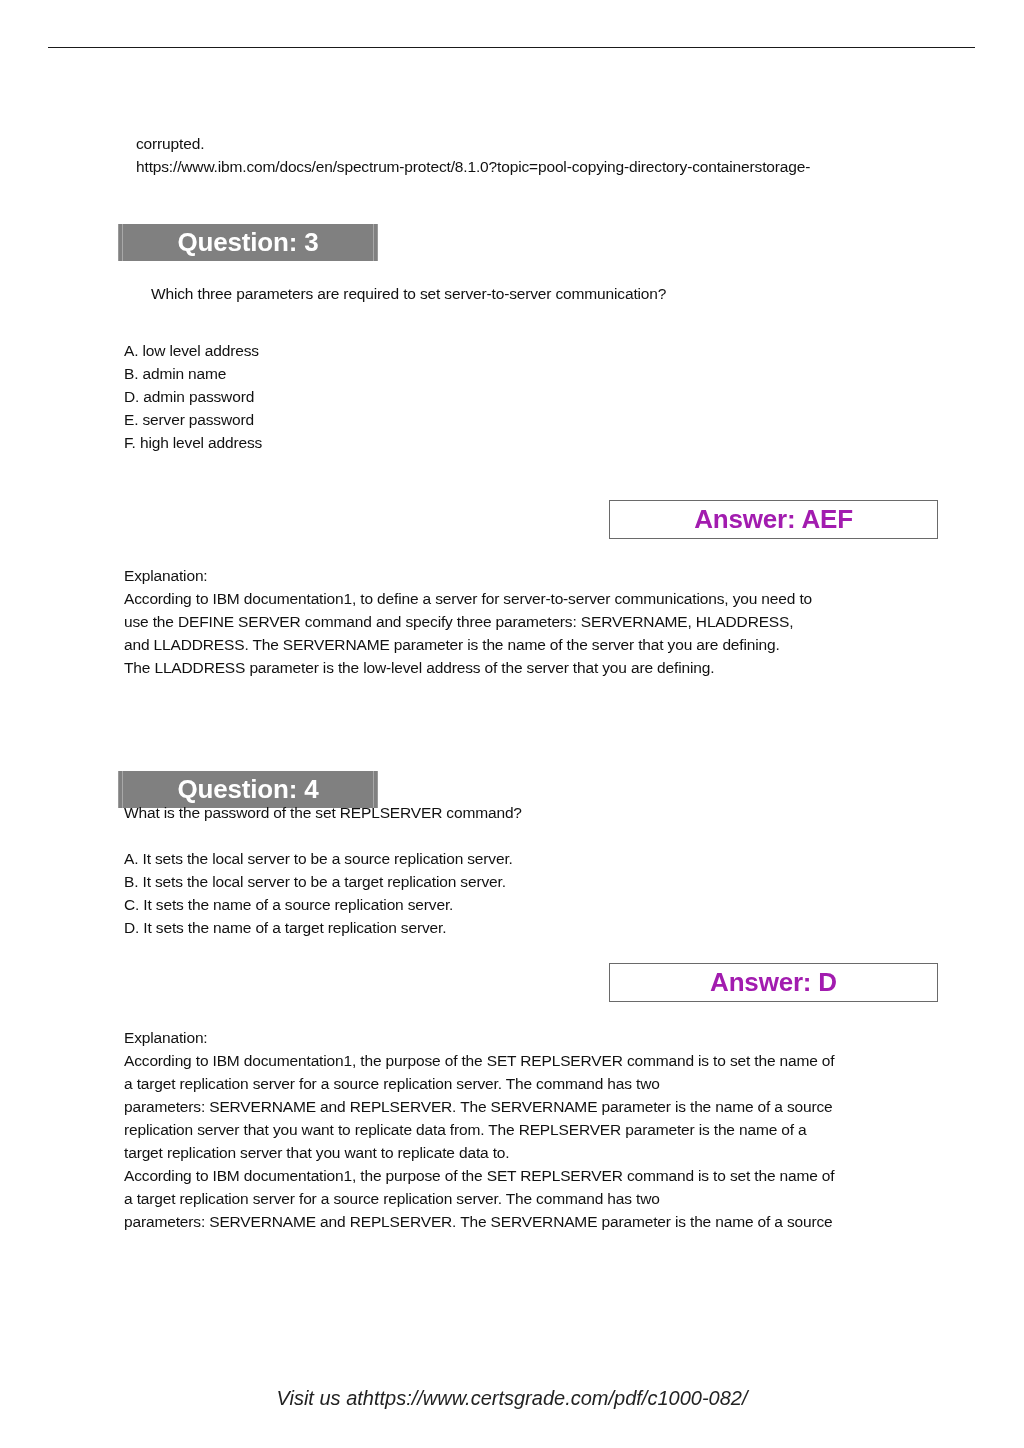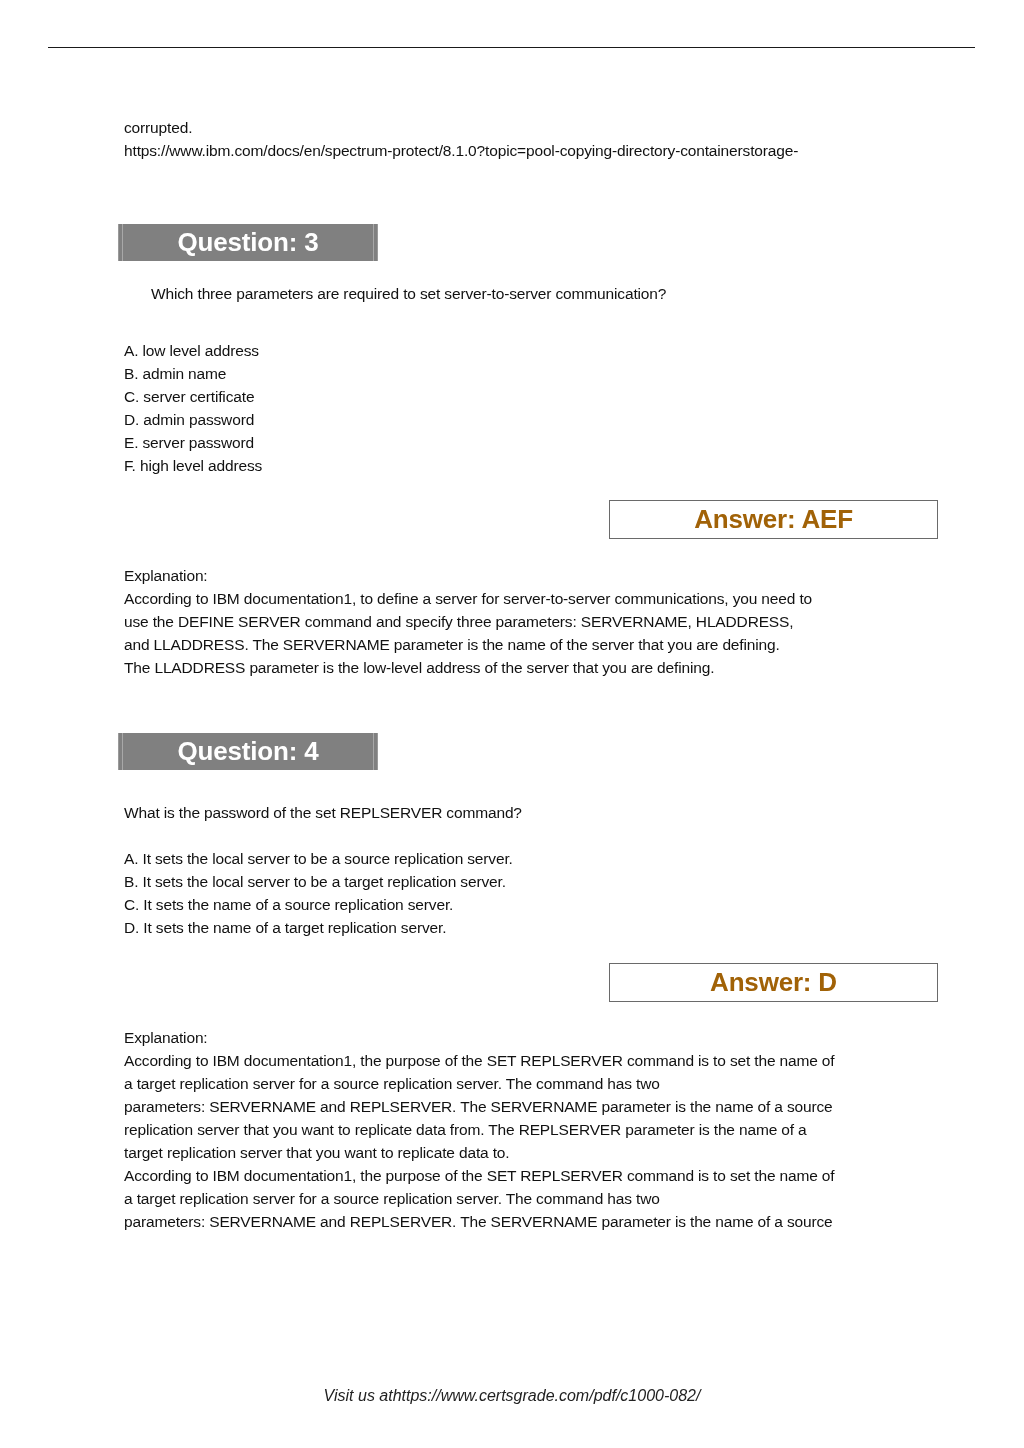--- a/index.html
+++ b/index.html
@@ -76,74 +76,73 @@
     box-sizing: border-box;
     border: 1px solid #6a6a6a;
     background: #ffffff;
   }
   .answer-box span {
     display: block;
     text-align: center;
     line-height: 37px;
     font-size: 26px;
     font-weight: bold;
-    color: #a16207;
+    color: #a21caf;
     letter-spacing: -0.2px;
   }
   .footer {
     position: absolute;
     left: 0;
     width: 1024px;
     top: 1387px;
     text-align: center;
-    font-size: 16px;
+    font-size: 20px;
     font-style: italic;
     color: #222;
   }
 </style>
 </head>
 <body>
 
 <div class="top-rule"></div>
 
-<div class="text-block" style="top:116px;">
+<div class="text-block" style="top:132px;margin-left:12px;">
   <span class="line">corrupted.</span>
   <span class="line">https://www.ibm.com/docs/en/spectrum-protect/8.1.0?topic=pool-copying-directory-containerstorage-</span>
 </div>
 
 <div class="q-banner" style="top:224px;">
   <span>Question: 3</span>
 </div>
 
 <div class="text-block" style="top:282px;margin-left:27px;">
   <span class="line">Which three parameters are required to set server-to-server communication?</span>
 </div>
 
 <div class="text-block" style="top:339px;">
   <span class="line">A. low level address</span>
   <span class="line">B. admin name</span>
-  <span class="line">C. server certificate</span>
   <span class="line">D. admin password</span>
   <span class="line">E. server password</span>
   <span class="line">F. high level address</span>
 </div>
 
 <div class="answer-box" style="top:500px;">
   <span>Answer: AEF</span>
 </div>
 
 <div class="text-block" style="top:564px;">
   <span class="line">Explanation:</span>
   <span class="line">According to IBM documentation1, to define a server for server-to-server communications, you need to</span>
   <span class="line">use the DEFINE SERVER command and specify three parameters: SERVERNAME, HLADDRESS,</span>
   <span class="line">and LLADDRESS. The SERVERNAME parameter is the name of the server that you are defining.</span>
   <span class="line">The LLADDRESS parameter is the low-level address of the server that you are defining.</span>
 </div>
 
-<div class="q-banner" style="top:733px;padding-left:29px;">
+<div class="q-banner" style="top:771px;padding-left:29px;">
   <span>Question: 4</span>
 </div>
 
 <div class="text-block" style="top:801px;">
   <span class="line">What is the password of the set REPLSERVER command?</span>
 </div>
 
 <div class="text-block" style="top:847px;">
   <span class="line">A. It sets the local server to be a source replication server.</span>
   <span class="line">B. It sets the local server to be a target replication server.</span>

